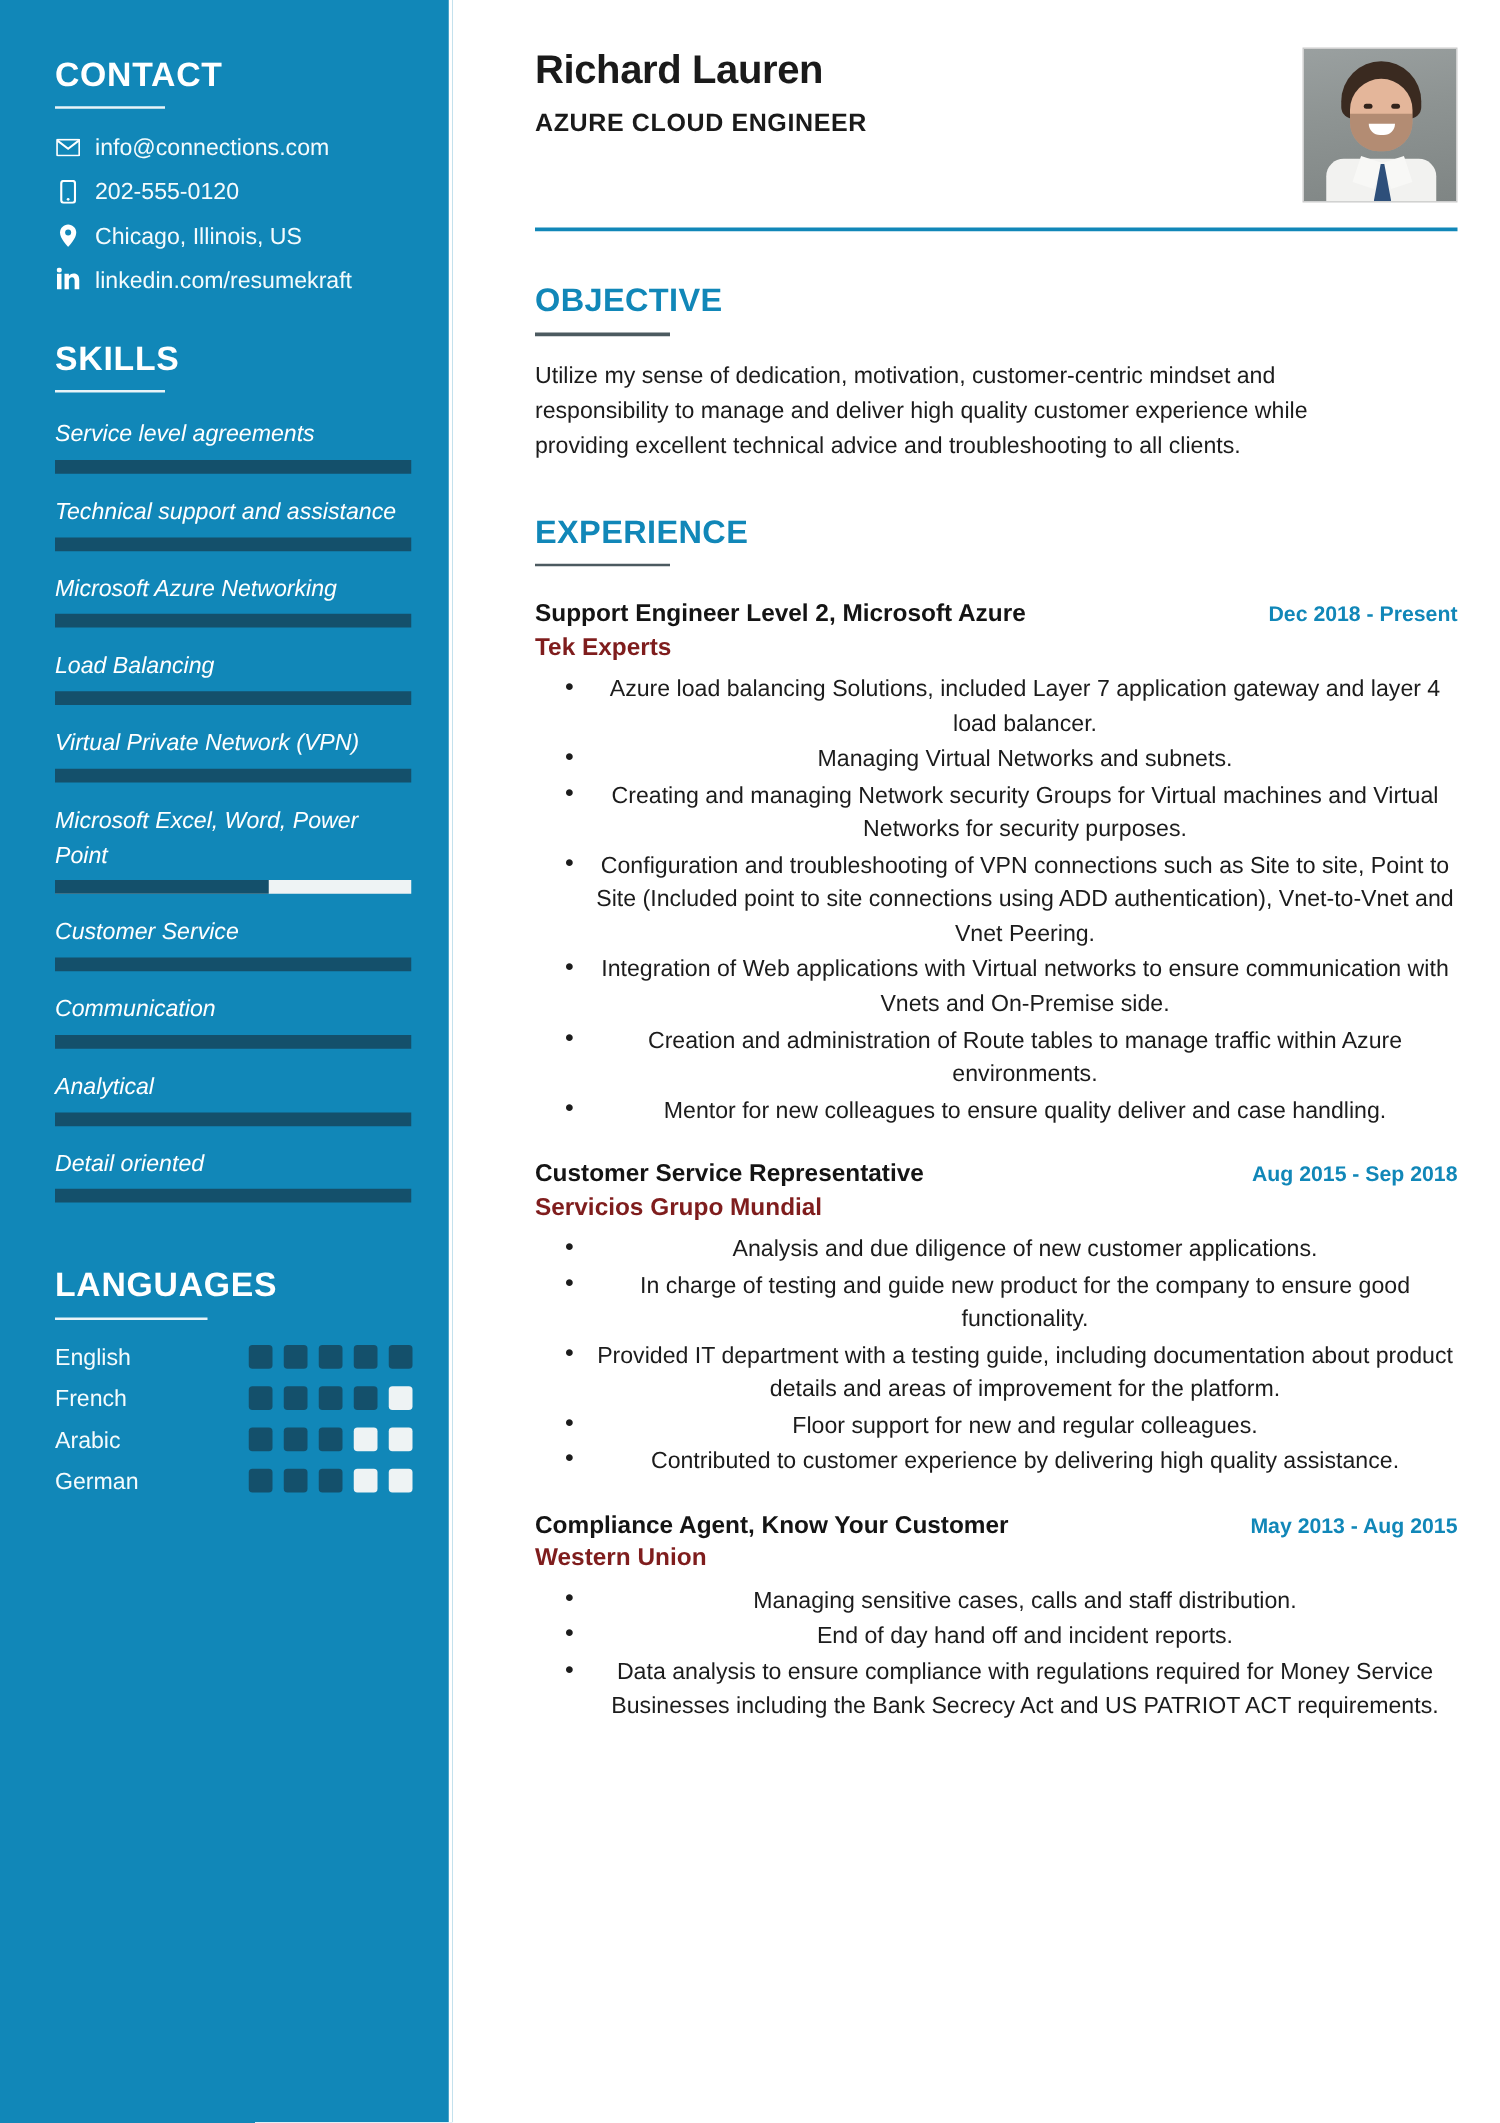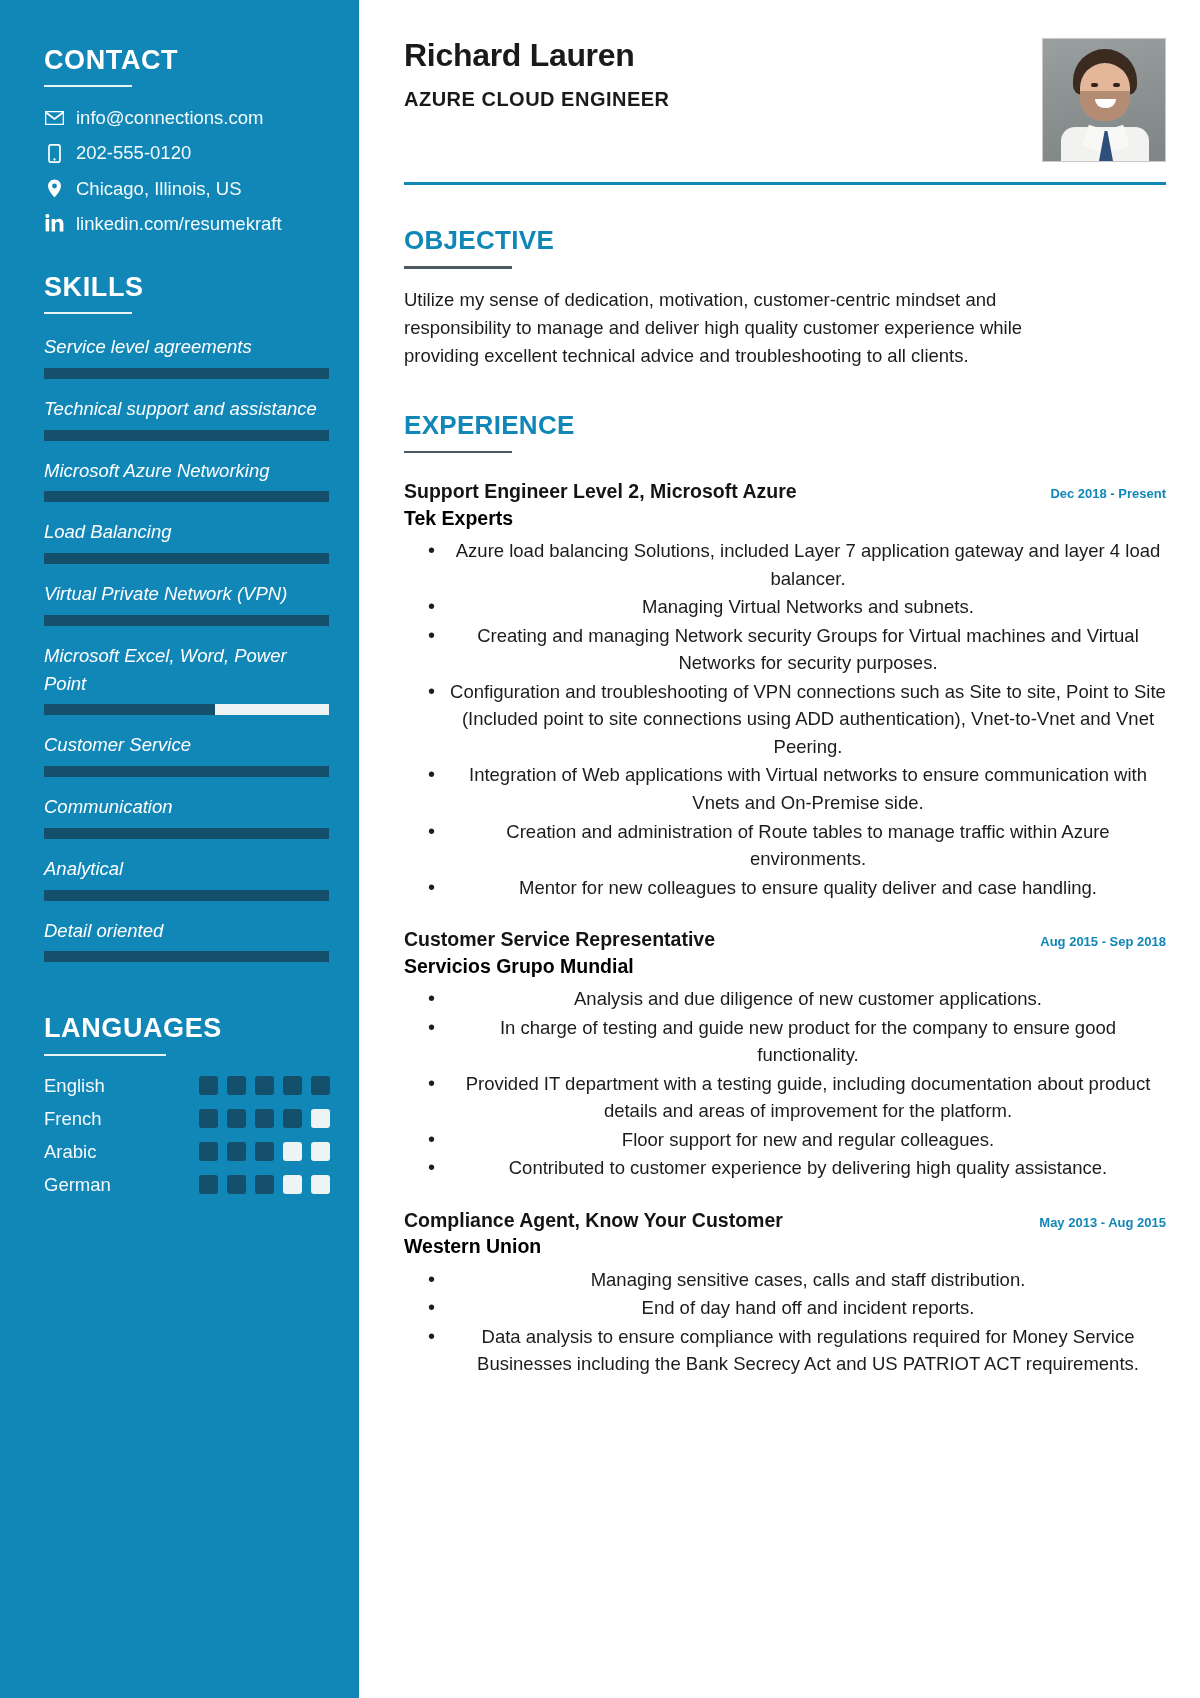--- a/index.html
+++ b/index.html
@@ -9,20 +9,21 @@
     background: #ffffff;
     font-family: "Liberation Sans", sans-serif;
   }
   .page {
     position: relative;
     width: 1200px;
     height: 1698px;
     background: #ffffff;
     display: flex;
     overflow: hidden;
+    gap: 24px;
   }
 
   
   .sidebar {
     width: 362px;
     min-width: 362px;
     background: #1187b8;
     color: #ffffff;
     padding: 46px 32px 0 44px;
     position: relative;
@@ -230,25 +231,25 @@
   }
   .exp-role {
     font-size: 19.5px;
     font-weight: bold;
     color: #141414;
     line-height: 1.3;
   }
   .exp-company {
     font-size: 19.5px;
     font-weight: bold;
-    color: #000000;
+    color: #7f1d1d;
     line-height: 1.35;
   }
   .exp-date {
-    font-size: 13px;
+    font-size: 17px;
     font-weight: bold;
     color: #1187b8;
     white-space: nowrap;
     flex-shrink: 0;
   }
   .exp-bullets {
     margin: 6px 0 0 0;
     padding-left: 46px;
     list-style: none;
   }

